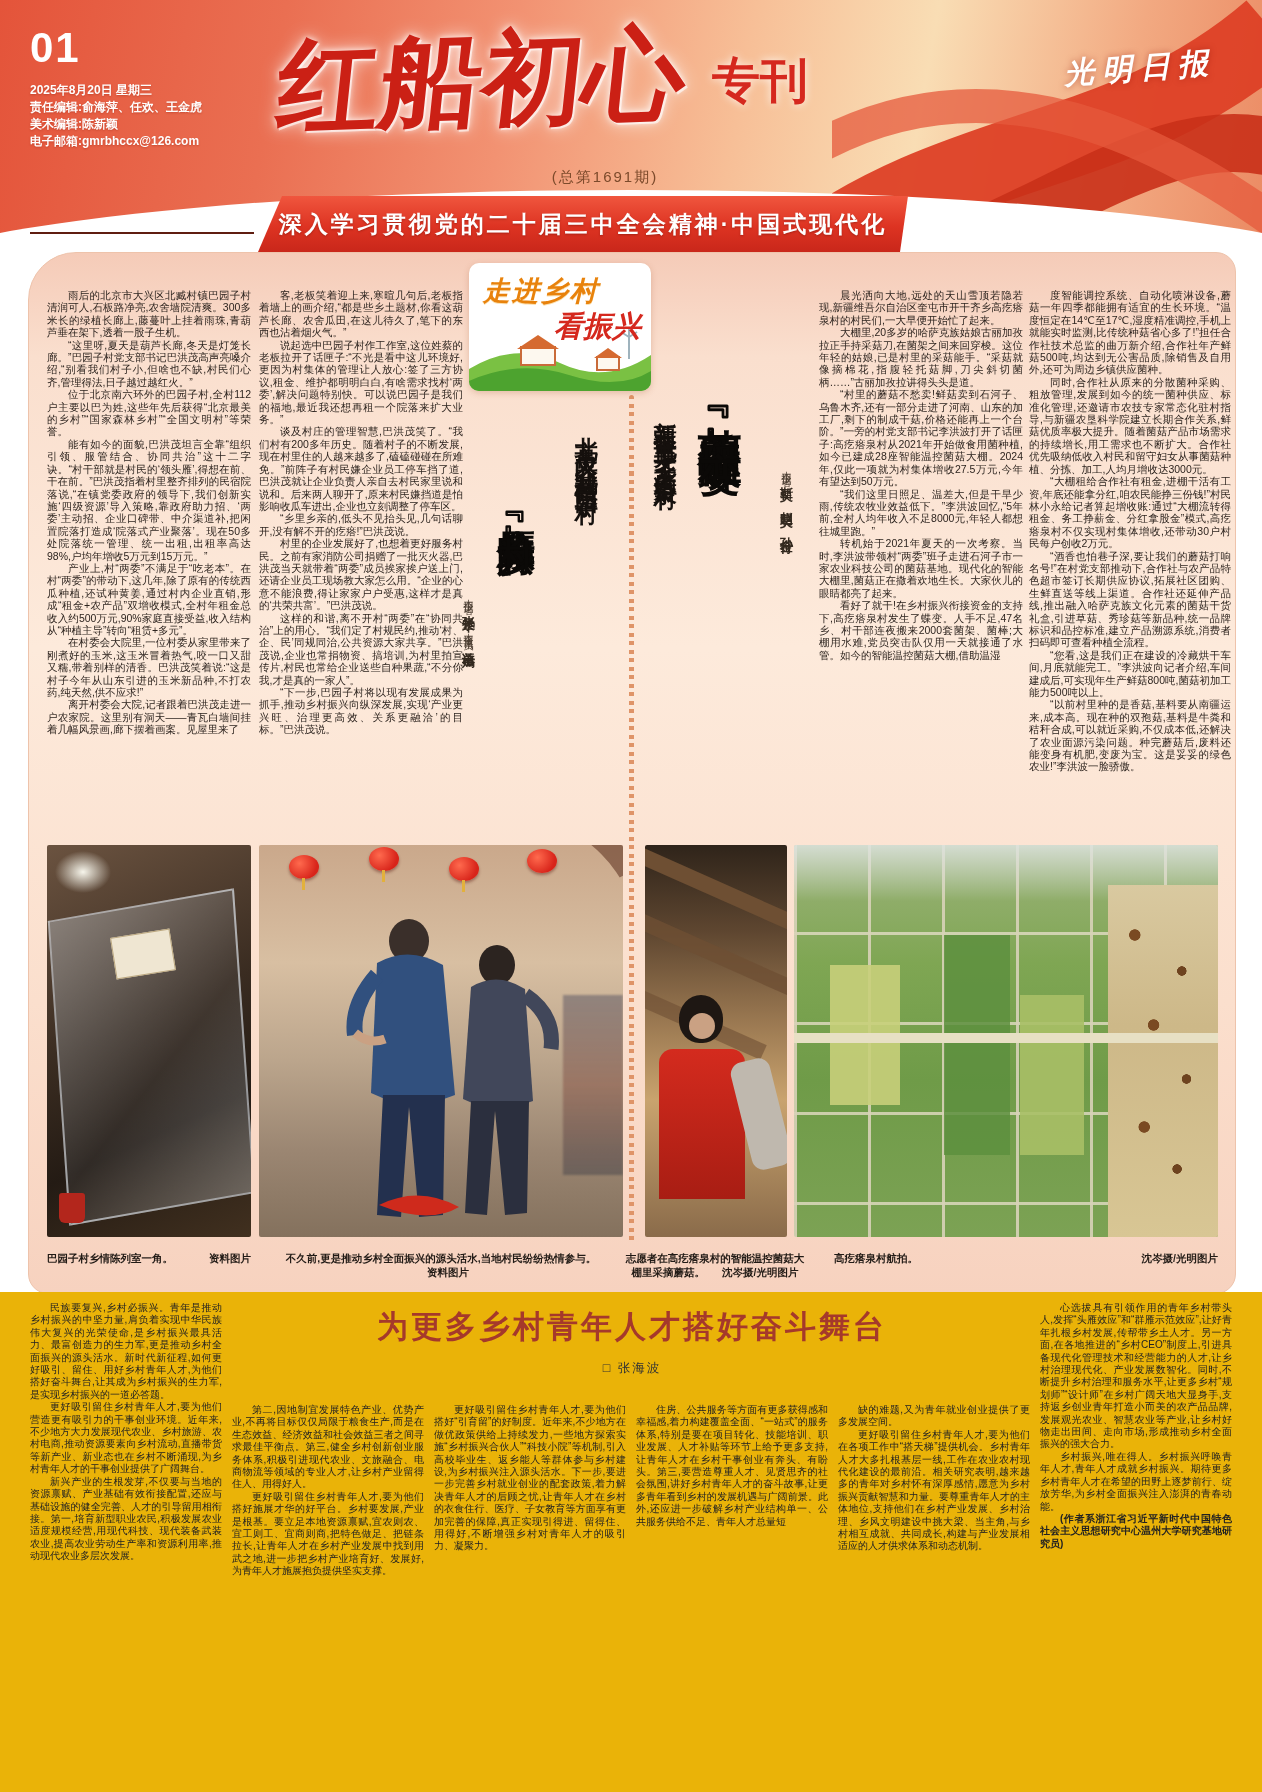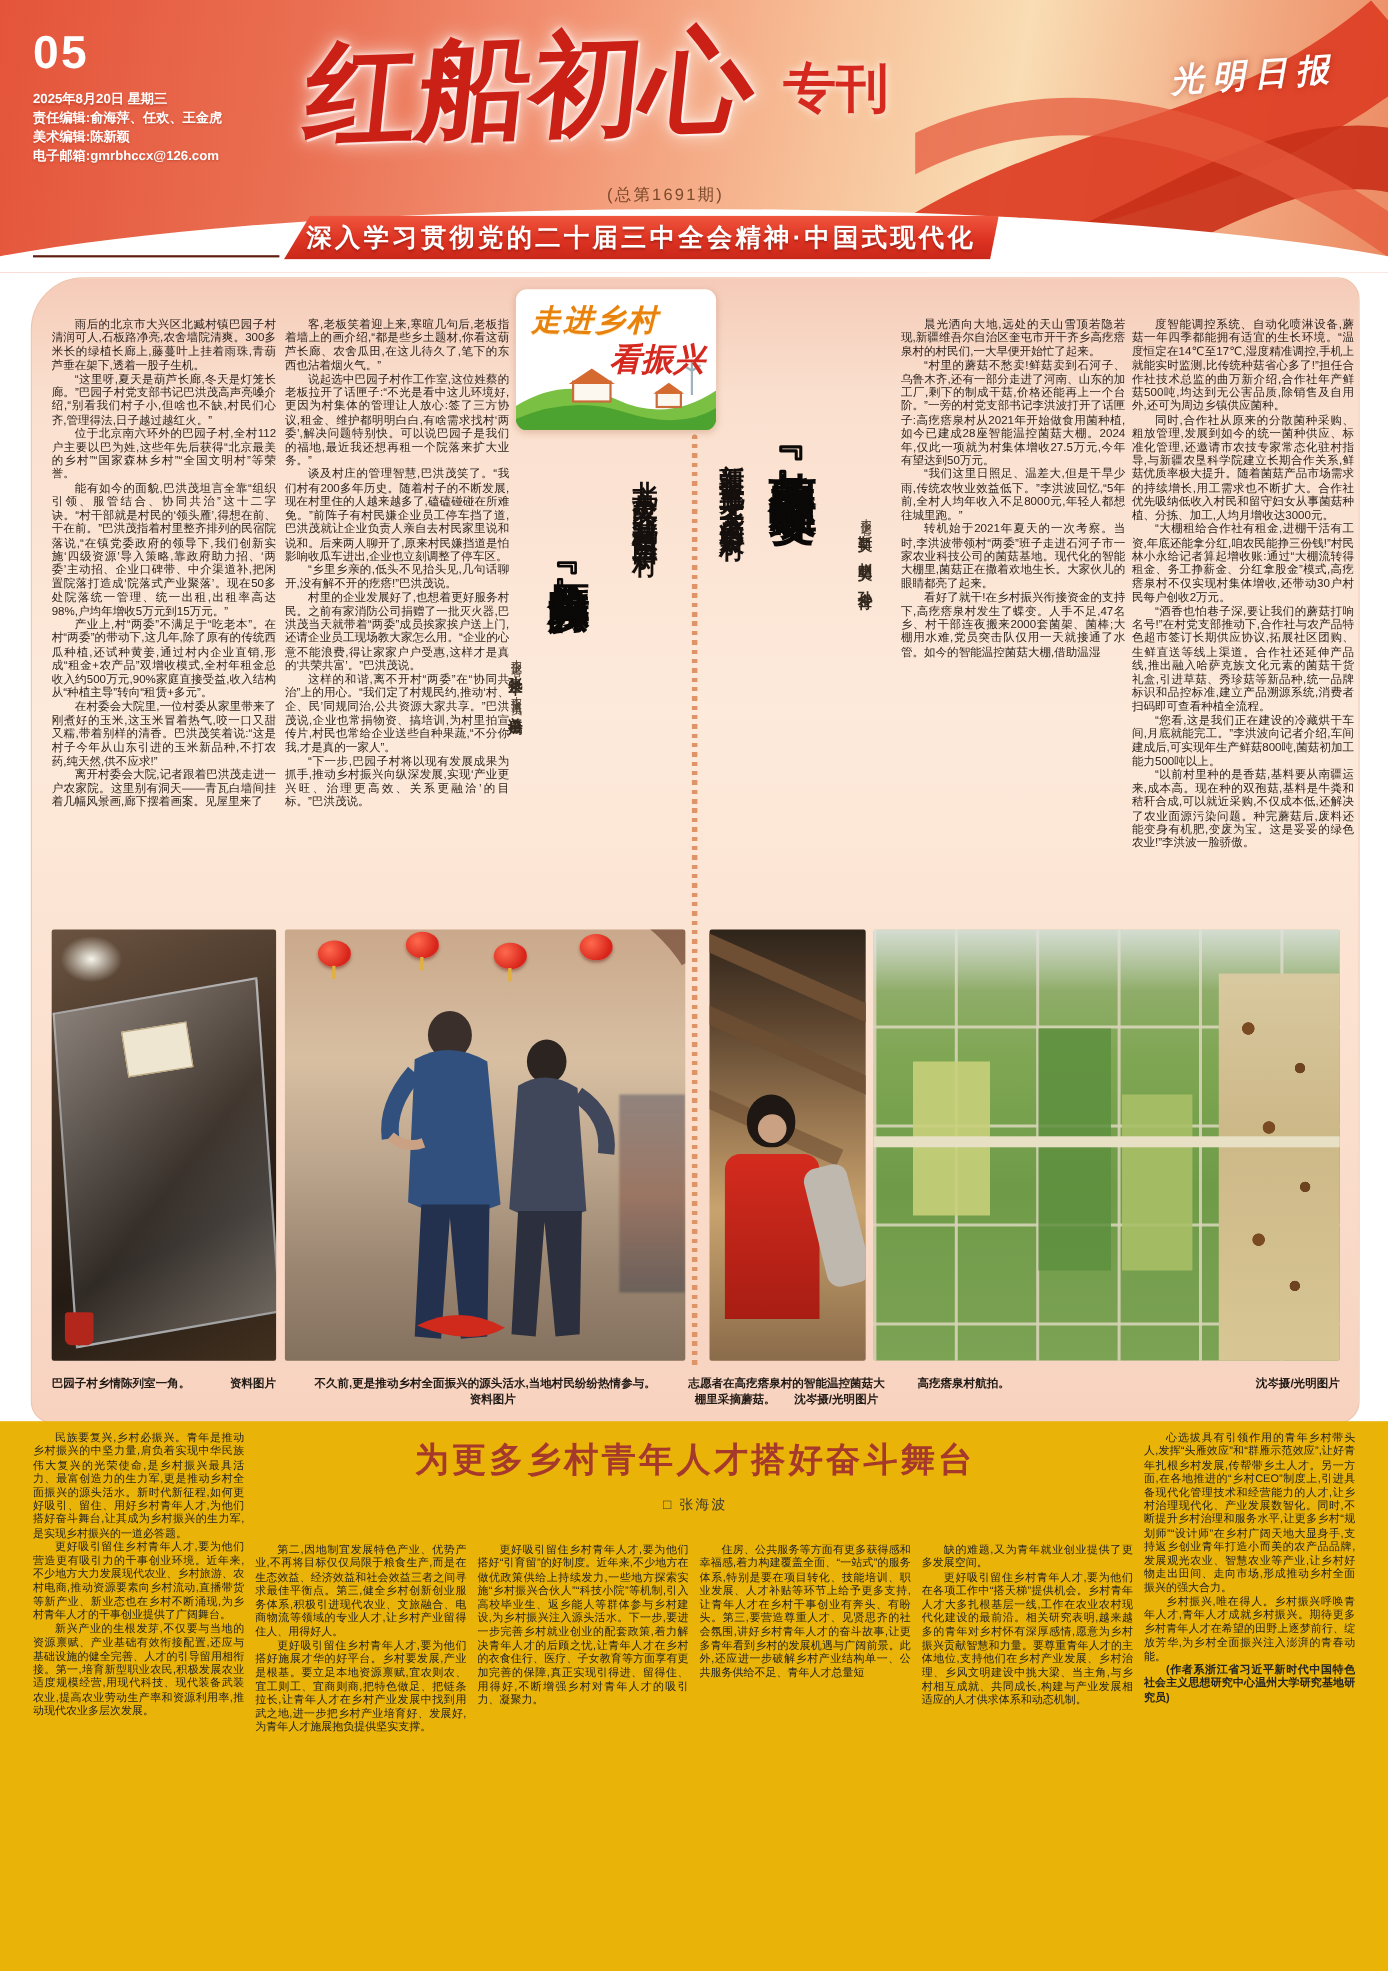--- a/index.html
+++ b/index.html
@@ -31,21 +31,21 @@
     text-shadow:0 0 8px rgba(255,255,255,.9);
   }
   .issue-no{position:absolute;left:430px;top:168px;width:350px;text-align:center;font-size:15px;color:#7c4a2b;letter-spacing:2px;z-index:3;}
   .gmrb-logo{
     position:absolute;right:46px;top:48px;font-size:30px;font-weight:900;font-style:italic;color:#fff;
     letter-spacing:8px;transform:rotate(-4deg);z-index:4;
     font-family:"Liberation Serif","DejaVu Serif",serif;
     text-shadow:0 0 6px rgba(150,20,10,.5);
   }
   .banner{
-    position:absolute;left:258px;top:196px;width:650px;height:40px;z-index:5;
+    position:absolute;left:258px;top:196px;width:650px;height:56px;z-index:5;
     background:linear-gradient(180deg,#f0563e 0%,#dd3322 55%,#c9271a 100%);
     clip-path:polygon(24px 0,100% 0,calc(100% - 8px) 100%,0 100%);
     display:flex;align-items:center;justify-content:center;
     color:#fff;font-size:23px;font-weight:900;letter-spacing:3px;
     text-shadow:0 1px 2px rgba(120,20,10,.5);
   }
   .left-rule{position:absolute;left:30px;top:232px;width:224px;height:2px;background:#5f1d10;z-index:5;}
 
   
   .panel{
@@ -138,21 +138,21 @@
 </style>
 </head>
 <body>
 
 <div class="header">
   <svg class="ribbon-svg" width="430" height="240" viewBox="0 0 430 240">
     <path d="M-30,260 C130,140 290,160 440,30" stroke="#dd4026" stroke-width="78" fill="none" opacity="0.95"></path>
     <path d="M40,270 C190,250 320,110 450,150" stroke="#c93018" stroke-width="58" fill="none" opacity="0.9"></path>
     <path d="M-20,150 C140,60 300,120 440,220" stroke="#e65a3c" stroke-width="34" fill="none" opacity="0.75"></path>
   </svg>
-  <div class="page-num">05</div>
+  <div class="page-num">01</div>
   <div class="info-lines">
     <div>2025年8月20日  星期三</div>
     <div>责任编辑:俞海萍、任欢、王金虎</div>
     <div>美术编辑:陈新颖</div>
     <div>电子邮箱:gmrbhccx@126.com</div>
   </div>
   <div class="masthead">
     <span class="masthead-title">红船初心</span><span class="masthead-suffix">专刊</span>
   </div>
   <div class="gmrb-logo">光明日报</div>
@@ -205,20 +205,21 @@
 
   <div class="divider-hearts" style="left:600px;top:142px;height:848px;"></div>
 
   <div class="loc-headline v" style="left:622px;top:150px;height:450px;">新疆奎屯市开干齐乡高疙瘩泉村:</div>
   <div class="big-headline v" style="left:668px;top:138px;height:460px;font-size:44px;letter-spacing:3px;">『菌香』四溢促蝶变</div>
   <div class="bylines v" style="left:748px;top:210px;height:330px;">
     <span class="byl-label">本报记者</span><span class="byl-name">靳昊</span><span class="byl-gap"></span><span class="byl-name">赵明昊</span><span class="byl-gap"></span><span class="byl-name">孙金行</span>
   </div>
   <div class="col" style="left:790px;top:36px;">
       <p>晨光洒向大地,远处的天山雪顶若隐若现,新疆维吾尔自治区奎屯市开干齐乡高疙瘩泉村的村民们,一大早便开始忙了起来。</p>
+      <p>大棚里,20多岁的哈萨克族姑娘古丽加孜拉正手持采菇刀,在菌架之间来回穿梭。这位年轻的姑娘,已是村里的采菇能手。“采菇就像摘棉花,指腹轻托菇脚,刀尖斜切菌柄……”古丽加孜拉讲得头头是道。</p>
       <p>“村里的蘑菇不愁卖!鲜菇卖到石河子、乌鲁木齐,还有一部分走进了河南、山东的加工厂,剩下的制成干菇,价格还能再上一个台阶。”一旁的村党支部书记李洪波打开了话匣子:高疙瘩泉村从2021年开始做食用菌种植,如今已建成28座智能温控菌菇大棚。2024年,仅此一项就为村集体增收27.5万元,今年有望达到50万元。</p>
       <p>“我们这里日照足、温差大,但是干旱少雨,传统农牧业效益低下。”李洪波回忆,“5年前,全村人均年收入不足8000元,年轻人都想往城里跑。”</p>
       <p>转机始于2021年夏天的一次考察。当时,李洪波带领村“两委”班子走进石河子市一家农业科技公司的菌菇基地。现代化的智能大棚里,菌菇正在撒着欢地生长。大家伙儿的眼睛都亮了起来。</p>
       <p>看好了就干!在乡村振兴衔接资金的支持下,高疙瘩泉村发生了蝶变。人手不足,47名乡、村干部连夜搬来2000套菌架、菌棒;大棚用水难,党员突击队仅用一天就接通了水管。如今的智能温控菌菇大棚,借助温湿</p>
     </div>
   <div class="col" style="left:1000px;top:36px;width:202px;">
       <p>度智能调控系统、自动化喷淋设备,蘑菇一年四季都能拥有适宜的生长环境。“温度恒定在14℃至17℃,湿度精准调控,手机上就能实时监测,比传统种菇省心多了!”担任合作社技术总监的曲万新介绍,合作社年产鲜菇500吨,均达到无公害品质,除销售及自用外,还可为周边乡镇供应菌种。</p>
       <p>同时,合作社从原来的分散菌种采购、粗放管理,发展到如今的统一菌种供应、标准化管理,还邀请市农技专家常态化驻村指导,与新疆农垦科学院建立长期合作关系,鲜菇优质率极大提升。随着菌菇产品市场需求的持续增长,用工需求也不断扩大。合作社优先吸纳低收入村民和留守妇女从事菌菇种植、分拣、加工,人均月增收达3000元。</p>
       <p>“大棚租给合作社有租金,进棚干活有工资,年底还能拿分红,咱农民能挣三份钱!”村民林小永给记者算起增收账:通过“大棚流转得租金、务工挣薪金、分红拿股金”模式,高疙瘩泉村不仅实现村集体增收,还带动30户村民每户创收2万元。</p>
       <p>“酒香也怕巷子深,要让我们的蘑菇打响名号!”在村党支部推动下,合作社与农产品特色超市签订长期供应协议,拓展社区团购、生鲜直送等线上渠道。合作社还延伸产品线,推出融入哈萨克族文化元素的菌菇干货礼盒,引进草菇、秀珍菇等新品种,统一品牌标识和品控标准,建立产品溯源系统,消费者扫码即可查看种植全流程。</p>

